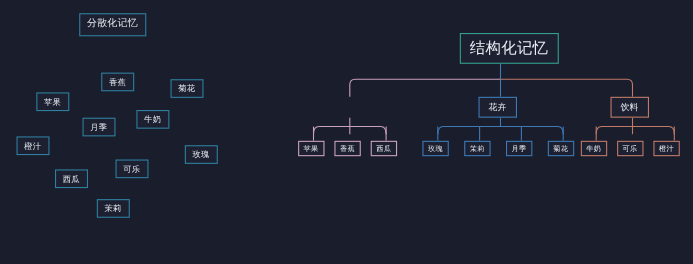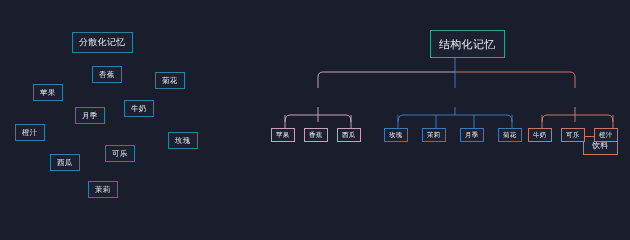--- a/index.html
+++ b/index.html
@@ -29,35 +29,33 @@
     white-space: nowrap;
     letter-spacing: 0.3px;
     line-height: 1;
   }
 
   
   .panel-title-left {
     border-color: #2f7f9e;
     font-size: 9px;
     padding: 0 6px;
-    margin-top: 20px;
   }
   .scatter-node {
     border-color: #2f7f9e;
     font-size: 7.5px;
     height: 17px;
     padding: 0 6px;
   }
 
   
   .panel-title-right {
     border-color: #34a08c;
-    font-size: 11px;
+    font-size: 14px;
     padding: 0 8px;
-    margin-left: 12px;
   }
   .branch-node {
     font-size: 8px;
     height: 19px;
     padding: 0 8px;
   }
   .leaf-node {
     font-size: 6.5px;
     height: 14px;
     padding: 0 4px;
@@ -128,23 +126,24 @@
   <div class="node scatter-node" style="left:105px; top:145px;">可乐</div>
   <div class="node scatter-node" style="left:50px;  top:154px;">西瓜</div>
   <div class="node scatter-node" style="left:88px;  top:181px;">茉莉</div>
 
   <div class="node panel-title-right" style="left:418px; top:30px; height:28px;">结构化记忆</div>
 
   <div class="node leaf-node b-fruit" style="left:271px; top:128px;">苹果</div>
   <div class="node leaf-node b-fruit" style="left:304px; top:128px;">香蕉</div>
   <div class="node leaf-node b-fruit" style="left:337px; top:128px;">西瓜</div>
 
+  <div class="node branch-node b-flower" style="left:435px; top:88px;">花卉</div>
   <div class="node leaf-node b-flower" style="left:384px; top:128px;">玫瑰</div>
   <div class="node leaf-node b-flower" style="left:422px; top:128px;">茉莉</div>
   <div class="node leaf-node b-flower" style="left:460px; top:128px;">月季</div>
   <div class="node leaf-node b-flower" style="left:498px; top:128px;">菊花</div>
 
-  <div class="node branch-node b-drink" style="left:583px; top:88px;margin-top:48px;">饮料</div>
+  <div class="node branch-node b-drink" style="left:555px; top:88px;">饮料</div>
   <div class="node leaf-node b-drink" style="left:528px; top:128px;">牛奶</div>
   <div class="node leaf-node b-drink" style="left:561px; top:128px;">可乐</div>
   <div class="node leaf-node b-drink" style="left:594px; top:128px;">橙汁</div>
 
 </div>
 
 </body></html>

